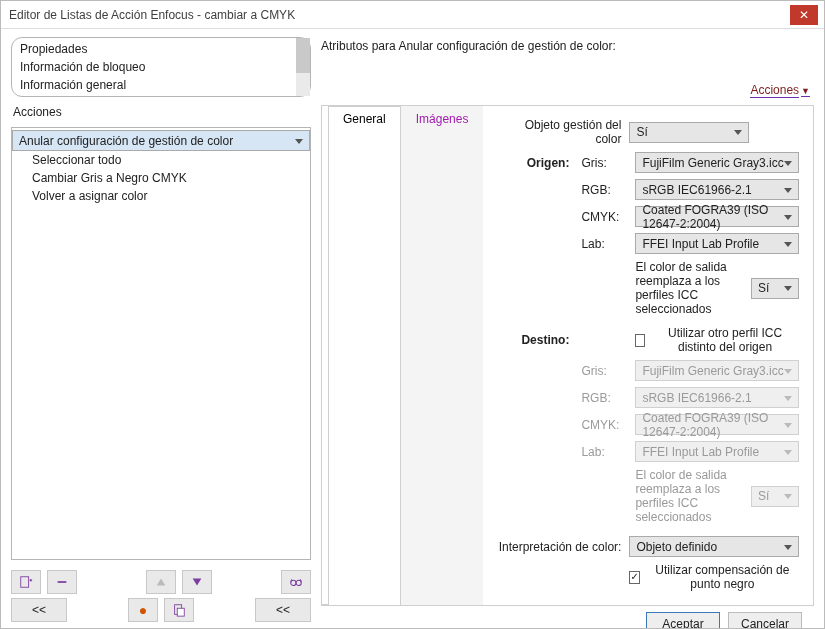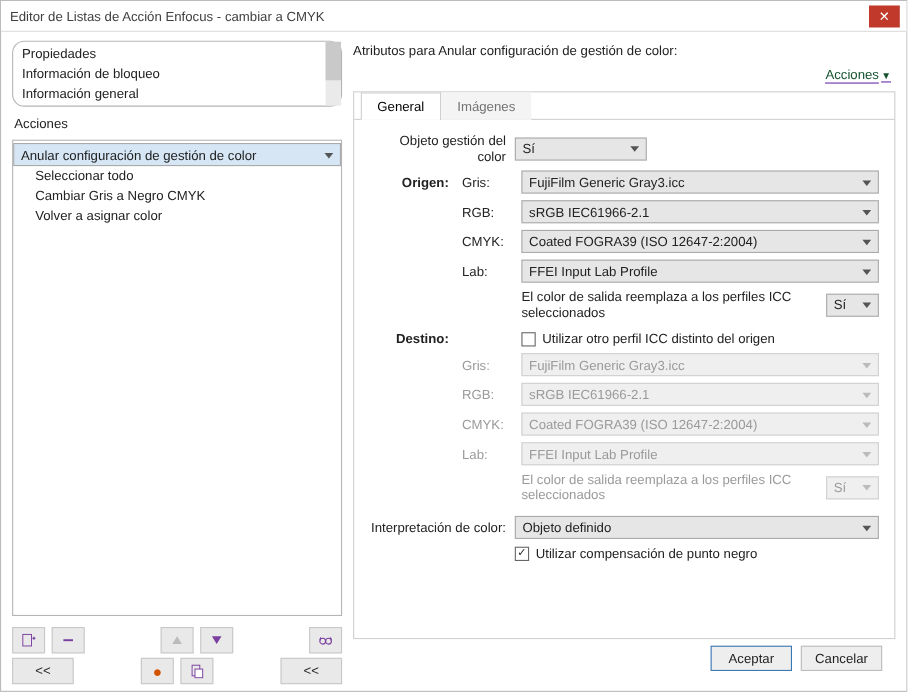--- a/index.html
+++ b/index.html
@@ -23,27 +23,27 @@
 .toolbar-rows { display: flex; flex-direction: column; gap: 4px; margin-top: 4px; }
 .tb-row { display: flex; gap: 6px; }
 .tb-row .spacer { flex: 1; }
 .tb-btn { width: 30px; height: 24px; background: #e9e9e9; border: 1px solid #c8c8c8; display: flex; align-items: center; justify-content: center; cursor: pointer; }
 .tb-btn.wide { width: 56px; }
 .tb-btn.disabled { color: #aaa; cursor: default; }
 .tb-btn svg { width: 14px; height: 14px; }
 
 .right { flex: 1; display: flex; flex-direction: column; }
 .attr-title { padding: 2px 0 6px 0; }
-.actions-link { text-align: right; color: #14532d; padding: 2px 4px 8px 0; }
+.actions-link { text-align: right; color: #7f1d1d; padding: 2px 4px 8px 0; margin-top: 22px; }
 .actions-link span { border-bottom: 1px solid #6a2fad; cursor: pointer; }
 .actions-link .tri { font-size: 9px; margin-left: 2px; }
 
-.tabbox { border: 1px solid #cfcfcf; flex: 1; display: flex; flex-direction: column; background: #fff; }
+.tabbox { border: 1px solid #cfcfcf; flex: 1; display: flex; flex-direction: row; background: #fff; }
 .tabs { display: flex; border-bottom: 1px solid #cfcfcf; padding-left: 6px; position: relative; top: 0; }
-.tab { padding: 5px 14px; border: 1px solid transparent; border-bottom: none; margin-bottom: -1px; cursor: pointer; background: #f4f4f4; color: #737373; }
+.tab { padding: 5px 14px; border: 1px solid transparent; border-bottom: none; margin-bottom: -1px; cursor: pointer; background: #f4f4f4; color: #a21caf; }
 .tab.active { background: #fff; border-color: #cfcfcf; color: #000; }
 .tabcontent { padding: 12px 14px 8px 14px; flex: 1; overflow: auto; }
 
 .row { display: flex; align-items: center; margin-bottom: 6px; }
 .row .lab { text-align: right; padding-right: 8px; }
 .sel { height: 21px; border: 1px solid #aaa; background: #e6e6e6; display: flex; align-items: center; padding: 0 6px; cursor: pointer; position: relative; }
 .sel::after { content: ""; position: absolute; right: 6px; top: 50%; margin-top: -2px; border-left: 4px solid transparent; border-right: 4px solid transparent; border-top: 5px solid #555; }
 .sel.dis { color: #9a9a9a; background: #efefef; border-color: #d0d0d0; cursor: default; }
 .sel.dis::after { border-top-color: #bbb; }
 

